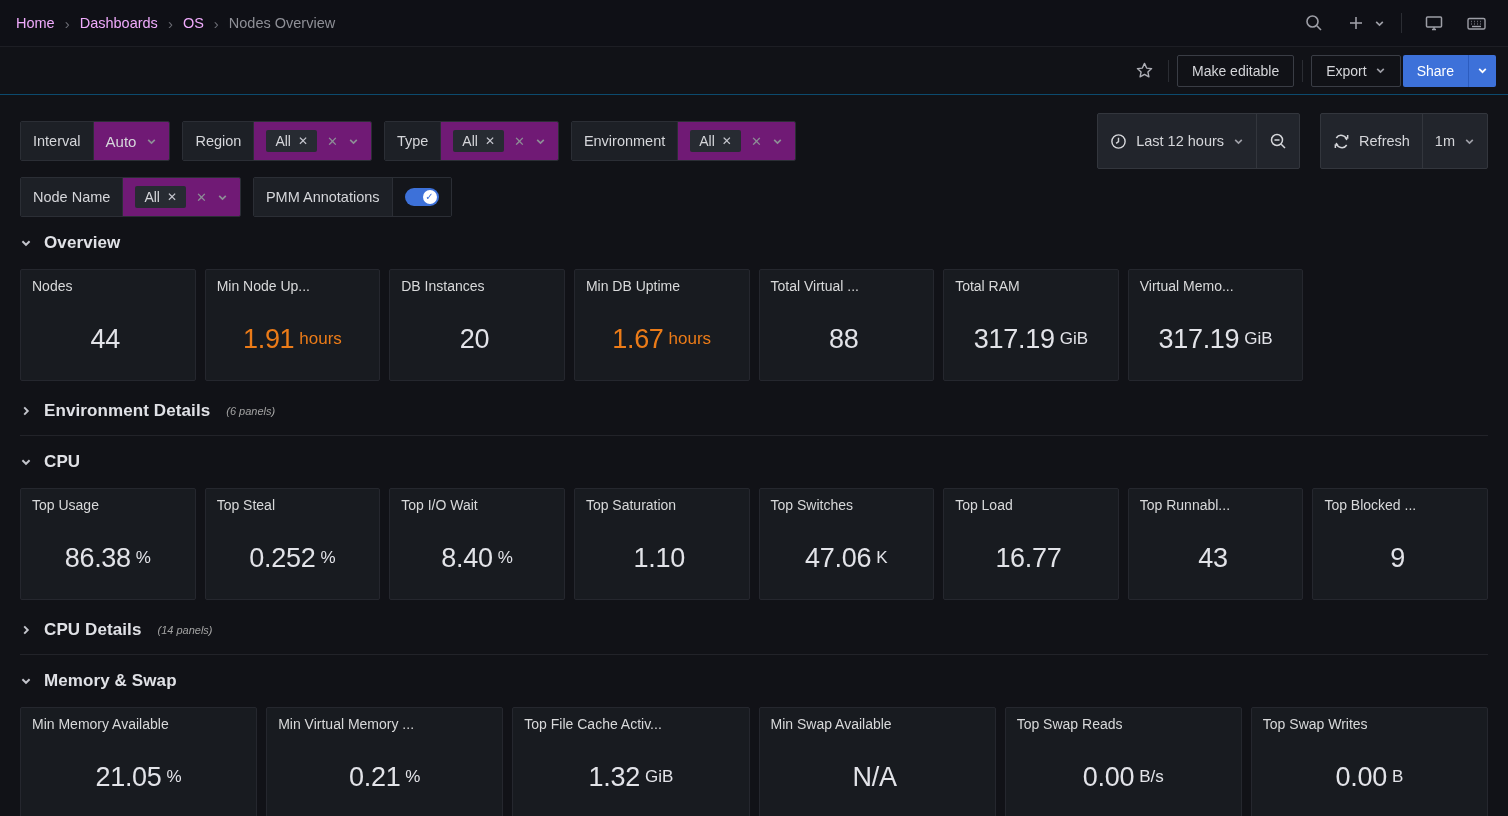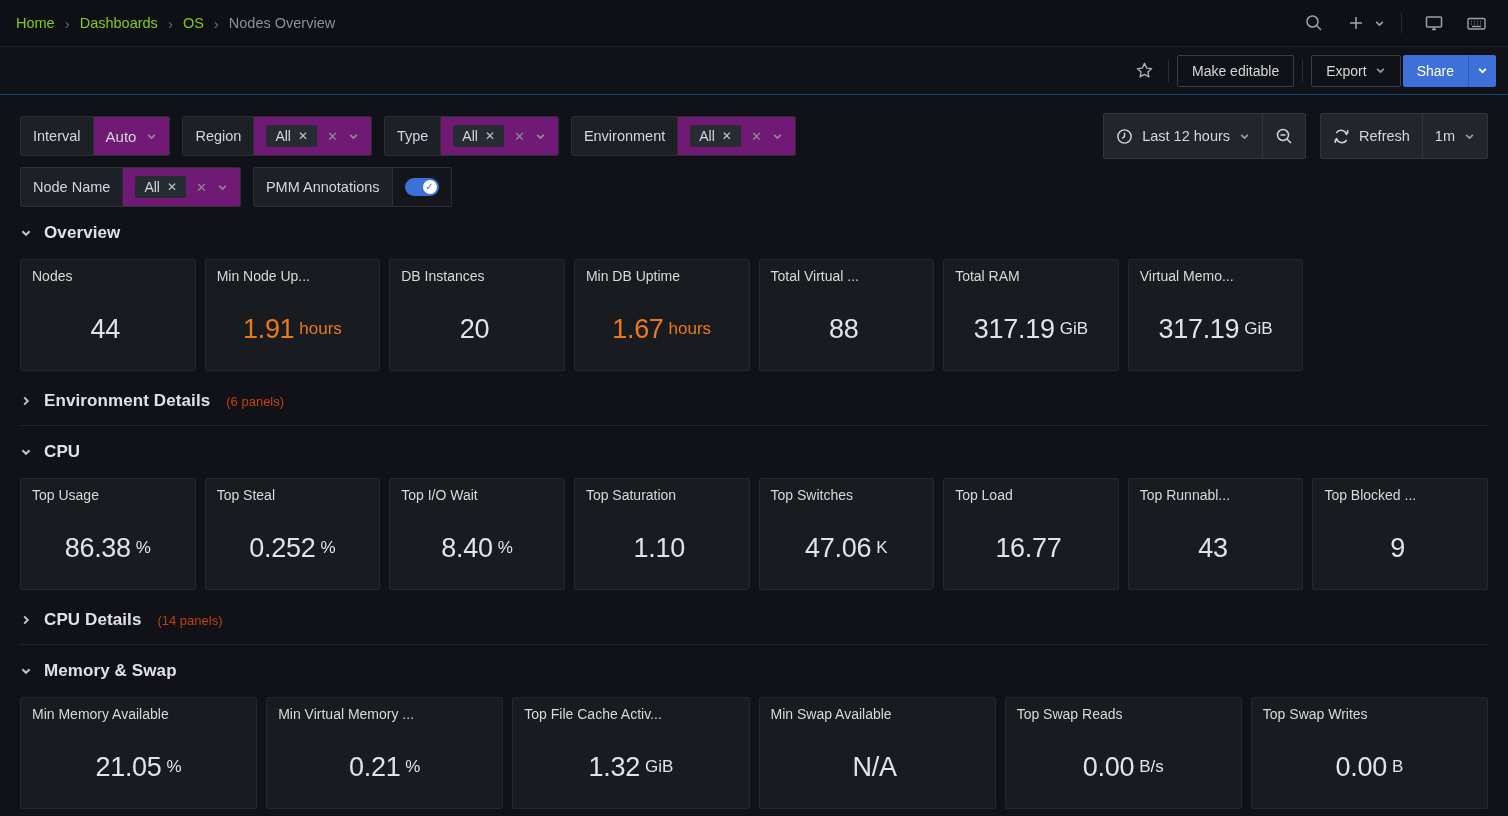--- a/index.html
+++ b/index.html
@@ -12,21 +12,21 @@
   }
   svg { display:block; }
 
   
   .topnav {
     height:47px; display:flex; align-items:center;
     padding:0 16px; background:#0f1016;
     border-bottom:1px solid #1d1e24;
   }
   .breadcrumb { display:flex; align-items:center; gap:10px; font-size:14.5px; }
-  .crumb { color:#84cc16; cursor:pointer; }
+  .crumb { color:#f0abfc; cursor:pointer; }
   .crumb.current { color:#8e8f96; cursor:default; }
   .crumb-sep { color:#6a6b73; font-size:15px; }
   .topnav-right { margin-left:auto; display:flex; align-items:center; gap:10px; }
   .icon-btn {
     width:32px; height:32px; display:flex; align-items:center; justify-content:center;
     border-radius:2px; color:#9d9ea6; cursor:pointer;
   }
   .nav-divider { width:1px; height:20px; background:#2b2d33; margin:0 6px; }
   .plus-group { display:flex; align-items:center; gap:2px; }
 
@@ -69,22 +69,22 @@
   .filter-value { display:flex; align-items:center; gap:10px; padding:0 12px; background:#701a75; cursor:pointer; }
   .chip {
     display:flex; align-items:center; gap:7px; padding:3px 9px;
     background:#272b32; border-radius:2px; font-size:14px; color:#d5d6da; cursor:pointer;
   }
   .chip .x { font-size:12px; color:#c6c7cf; }
   .dim-x { color:#8d8e96; font-size:13px; cursor:pointer; }
   .caret { color:#8d8e96; }
   .right-controls { margin-left:auto; display:flex; align-items:center; gap:14px; }
   .ctl-group {
-    display:flex; align-items:stretch; height:46px;
-    background:#22252c; border:1px solid #33363d; border-radius:2px; overflow:hidden;
+    display:flex; align-items:stretch; height:56px;
+    background:#22252c; border:1px solid #33363d; border-radius:2px; overflow:hidden;margin-left:6px;
   }
   .ctl-seg {
     display:flex; align-items:center; gap:9px; padding:0 12px;
     color:#d5d6da; font-size:14.5px; font-weight:500; cursor:pointer;
   }
   .ctl-seg + .ctl-seg { border-left:1px solid #33363d; }
   .toggle-wrap { display:flex; align-items:center; padding:0 12px; background:#14161b; cursor:pointer; }
   .toggle {
     width:34px; height:18px; border-radius:9px; background:#3D71D9; position:relative;
   }
@@ -94,21 +94,21 @@
     color:#3D71D9; font-size:10px; font-weight:700; line-height:1;
   }
 
   
   .section-header {
     display:flex; align-items:center; gap:12px;
     margin:0 20px; padding:16px 0 12px; cursor:pointer;
   }
   .section-header.collapsed { padding:12px 0 14px; border-bottom:1px solid #222329; }
   .section-title { font-size:17px; font-weight:700; color:#e0e1e6; letter-spacing:.1px; }
-  .panel-count { font-size:13px; color:#c2410c; margin-left:4px; }
+  .panel-count { font-size:11px; font-style:italic; color:#a3a3a3; margin-left:4px; }
   .sec-chevron { color:#c3c4cb; }
 
   
   .row-8 { display:grid; grid-template-columns:repeat(8,1fr); gap:9px; margin:4px 20px 0; }
   .row-6 { display:grid; grid-template-columns:repeat(6,1fr); gap:9px; margin:4px 20px 0; }
   .stat-panel {
     position:relative; height:112px; background:#181b20;
     border:1px solid #25272e; border-radius:2px;
     display:flex; flex-direction:column; overflow:hidden;
   }

